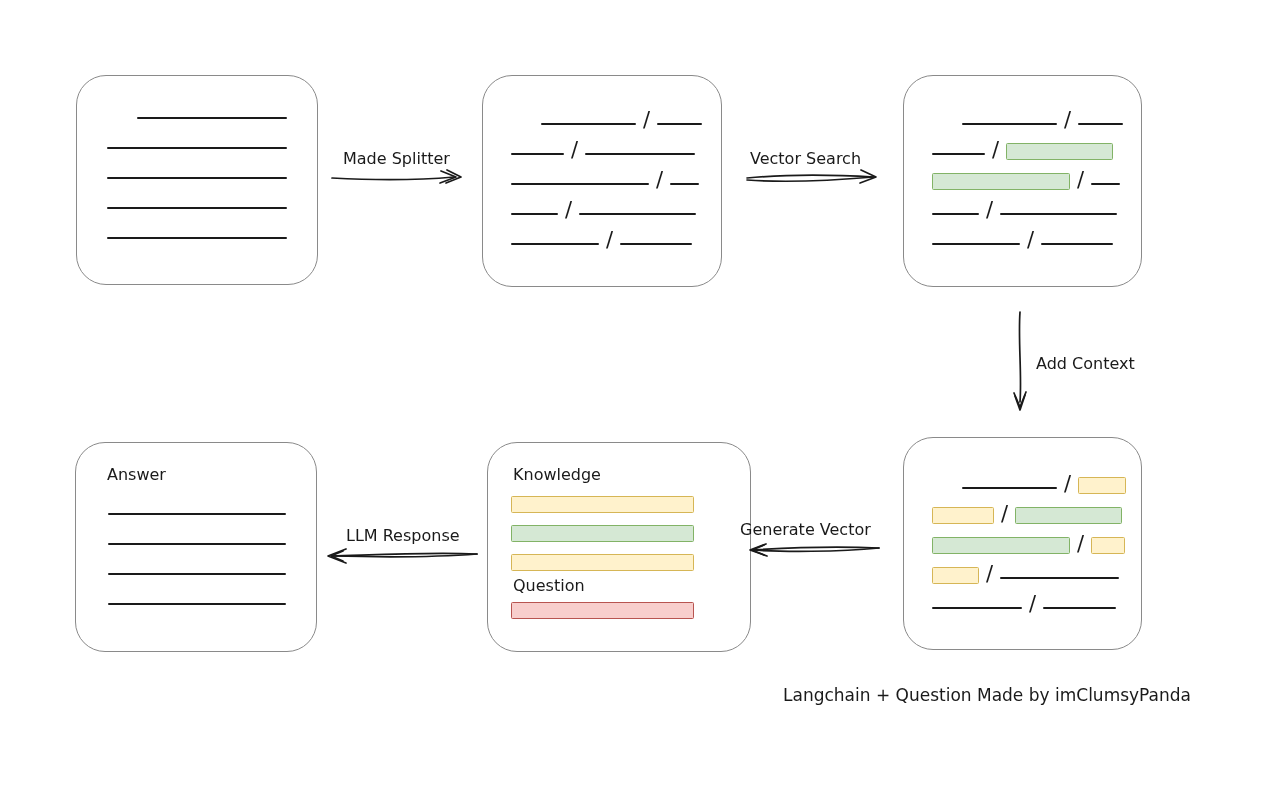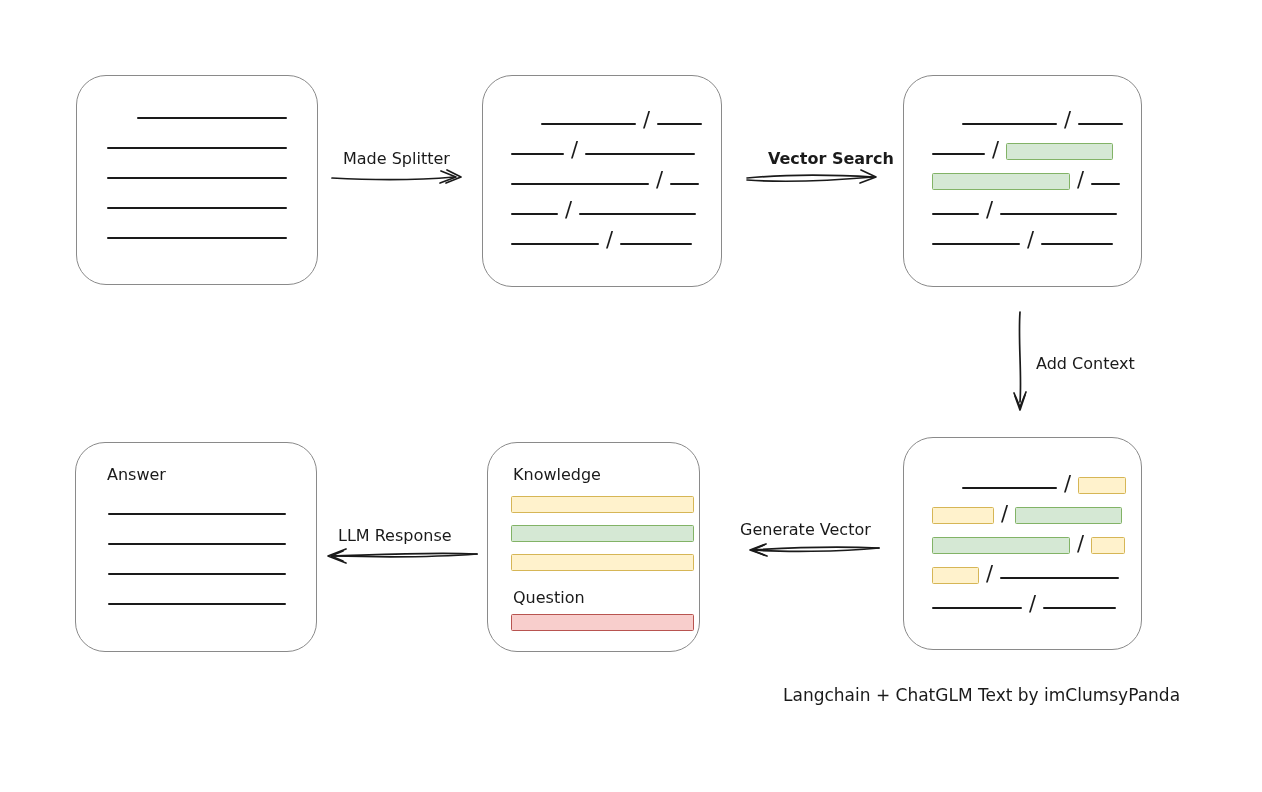--- a/index.html
+++ b/index.html
@@ -9,36 +9,36 @@
     color:var(--ink,#1a1a1a);overflow:hidden;
   }
   .box{
     position:absolute;background:#ffffff;box-sizing:border-box;
     border:1px solid var(--box-border,#8a8a8a);border-radius:30px;
   }
   #box-document{left:76px;top:75px;width:242px;height:210px;padding-top:16px;}
   #box-chunks{left:482px;top:75px;width:240px;height:212px;padding-top:22px;}
   #box-matched{left:903px;top:75px;width:239px;height:212px;padding-top:22px;}
   #box-context{left:903px;top:437px;width:239px;height:213px;padding-top:24px;}
-  #box-prompt{left:487px;top:442px;width:213px;height:210px;}
+  #box-prompt{left:487px;top:442px;width:264px;height:210px;}
   #box-answer{left:75px;top:442px;width:242px;height:210px;}
 
   .chunk-row{height:30px;display:flex;align-items:flex-end;gap:6px;}
   .seg-line{height:2px;background:var(--ink,#1a1a1a);border-radius:1px;margin-bottom:3px;}
   .seg-slash{font-size:21px;line-height:17px;margin:0 1px -1px 1px;color:var(--ink,#1a1a1a);}
   .seg-rect{height:17px;box-sizing:border-box;border:1.5px solid;border-radius:1.5px;margin-bottom:-2px;}
 
   .box-title{font-size:16px;margin:22px 0 0 25px;line-height:20px;}
   #box-answer .box-title{margin-left:31px;}
   #box-answer .rows{margin-top:3px;}
   .bars{margin-left:23px;}
   .bar{width:183px;height:17px;box-sizing:border-box;border:1.5px solid;border-radius:1.5px;margin-top:12px;}
   .bars .bar:first-child{margin-top:11px;}
   .bars.question .bar:first-child{margin-top:6px;}
-  #box-prompt .box-title.q{margin-top:17px;}
+  #box-prompt .box-title.q{margin-top:5px;}
 
   .arrow-label{position:absolute;font-size:16px;white-space:nowrap;line-height:19px;}
   .arrow{position:absolute;color:var(--ink,#1a1a1a);}
   .arrow path{fill:none;stroke:currentColor;stroke-width:1.7;stroke-linecap:round;stroke-linejoin:round;}
   .caption{position:absolute;left:783px;top:685px;font-size:17px;white-space:nowrap;}
 </style>
 </head>
 <body>
 
 <div class="canvas">
@@ -178,24 +178,24 @@
         <div class="chunk-row" style="padding-left: 32px;">
           <div class="seg-line" style="width: 178px;"></div>
         </div>
         <div class="chunk-row" style="padding-left: 32px;">
           <div class="seg-line" style="width: 178px;"></div>
         </div>
       </div>
   </div>
 
   <div class="arrow-label" style="left:343px;top:149px;">Made Splitter</div>
-  <div class="arrow-label" style="left:768px;top:149px;font-weight:bold;">Vector Search</div>
+  <div class="arrow-label" style="left:750px;top:149px;">Vector Search</div>
   <div class="arrow-label" style="left:1036px;top:354px;">Add Context</div>
   <div class="arrow-label" style="left:740px;top:520px;">Generate Vector</div>
-  <div class="arrow-label" style="left:338px;top:526px;">LLM Response</div>
+  <div class="arrow-label" style="left:346px;top:526px;">LLM Response</div>
 
   <svg class="arrow" style="left:330px;top:167px;" width="136" height="22" viewBox="0 0 136 22">
     <path d="M2 11 C 40 13, 90 13, 124 10"></path>
     <path d="M111 4 L126 10 L110 16"></path>
     <path d="M117 3 L131 10 L116 16"></path>
   </svg>
 
   <svg class="arrow" style="left:744px;top:167px;" width="142" height="22" viewBox="0 0 142 22">
     <path d="M3 11 C 45 7, 95 8, 130 10"></path>
     <path d="M3 13 C 45 16, 95 13, 130 10"></path>
@@ -215,15 +215,15 @@
     <path d="M26 5 L14 10 L26 15"></path>
   </svg>
 
   <svg class="arrow" style="left:316px;top:546px;" width="164" height="20" viewBox="0 0 164 20">
     <path d="M161 8 C 110 6, 55 9, 16 10"></path>
     <path d="M161 8 C 110 12, 55 11, 16 10"></path>
     <path d="M30 3 L12 10 L30 17"></path>
     <path d="M27 5 L15 10 L27 15"></path>
   </svg>
 
-  <div class="caption">Langchain + ChatGLM Text by imClumsyPanda</div>
+  <div class="caption">Langchain + Question Made by imClumsyPanda</div>
 
 </div>
 
 </body></html>

